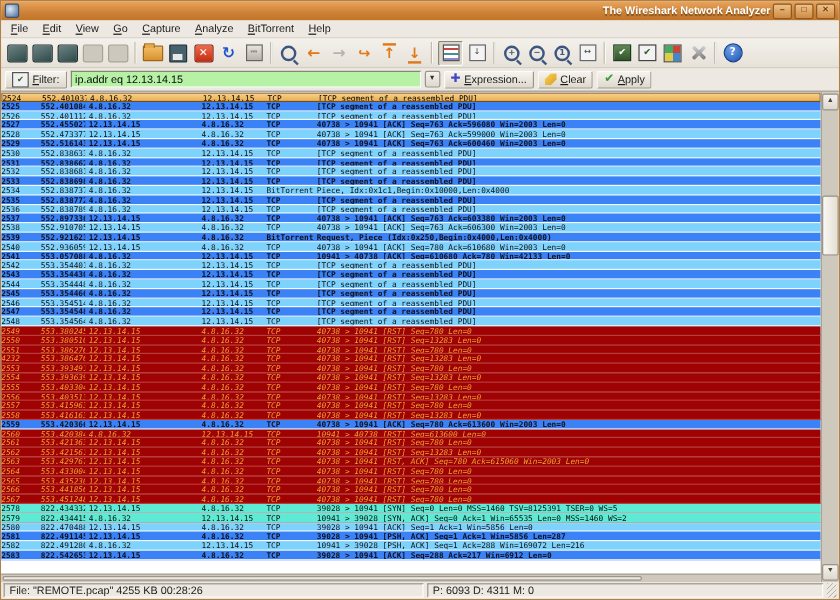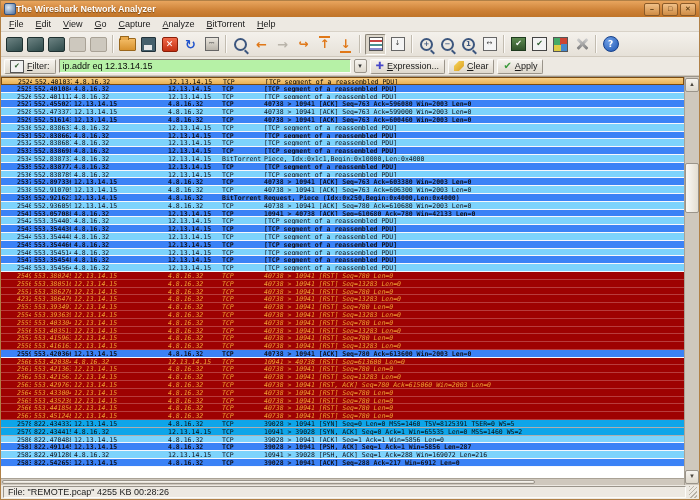--- a/index.html
+++ b/index.html
@@ -5,21 +5,21 @@
   html,body{margin:0;padding:0;}
   body{width:700px;height:500px;overflow:hidden;background:#ede9e2;
        font-family:"Liberation Sans","DejaVu Sans",sans-serif;-webkit-font-smoothing:none;}
   .win{width:700px;height:500px;display:flex;flex-direction:column;border:1px solid #b08046;box-sizing:border-box;}
 
   
   .titlebar{height:16px;flex:none;background:linear-gradient(#e8a55e,#cd8136 60%,#c07428);
             display:flex;align-items:center;padding:0 3px;box-sizing:border-box;}
   .appicon{width:10px;height:10px;border-radius:2px;flex:none;
            background:radial-gradient(circle at 35% 35%,#dce9f5,#4a6c9b);border:1px solid #35527c;}
-  .title{flex:1;text-align:left;color:#fff;font-size:9px;font-weight:bold;
+  .title{flex:1;text-align:right;color:#fff;font-size:9px;font-weight:bold;
          text-shadow:0 1px 1px #7a4a16;line-height:16px;}
   .winbtn{width:14px;height:11px;flex:none;margin-left:2px;border:1px solid #8a5a28;border-radius:2px;
           background:linear-gradient(#f0c088,#cf8c44);color:#4a2e08;font-size:7px;line-height:9px;
           text-align:center;font-weight:bold;}
 
   
   .menubar{height:14px;flex:none;display:flex;align-items:center;padding:0 2px;
            background:#ede9e2;border-bottom:1px solid #d8d2c8;font-size:9px;color:#1a1a1a;}
   .menu-item{display:inline-block;padding:12px 6px;line-height:13px;}
   .menu-item::first-letter{text-decoration:underline;}
@@ -90,26 +90,26 @@
   .listwrap{flex:1;display:flex;border-top:1px solid #9a948a;background:#fff;min-height:0;}
   .listcol{flex:1;display:flex;flex-direction:column;min-width:0;}
   .hdr{height:12px;flex:none;display:flex;background:linear-gradient(#f6f3ee,#ddd6ca);
        border-bottom:1px solid #a9a296;font-size:8px;color:#1a1a1a;}
   .hc{box-sizing:border-box;border-right:1px solid #b8b2a6;border-left:1px solid #fbf9f6;
       padding:0 0 0 3px;line-height:12px;overflow:hidden;white-space:nowrap;flex:none;}
   .rows{flex:1;overflow:hidden;background:#fff;}
   .prow{display:flex;height:7.8px;line-height:7.6px;font:6.5px "DejaVu Sans Mono",monospace;
         white-space:nowrap;overflow:hidden;box-sizing:border-box;}
   .pc{overflow:hidden;flex:none;padding-left:3px;box-sizing:border-box;}
-  .c-no{width:30px;text-align:left;padding-left:16px;padding-right:4px;}
+  .c-no{width:30px;text-align:left;padding-left:0;padding-right:4px;}
   .c-time{width:40px;}.c-src{width:94px;}.c-dst{width:54px;}.c-proto{width:42px;}.c-info{flex:1;}
   .t-normal{background:#7dd3fc;color:#101018;border-bottom:1px solid #f7f7fd;}
   .t-normal.alt{background:#3b82f6;font-weight:bold;}
   .t-bad{background:#9e0202;color:#efa133;border-bottom:1px solid #b83c3c;font-style:italic;}
-  .t-syn{background:#0ea5e9;color:#0c0c0c;border-bottom:1px solid #aeaeae;}
+  .t-syn{background:#5eead4;color:#0c0c0c;border-bottom:1px solid #aeaeae;}
   .t-selected{background:linear-gradient(#f7d089,#eab153);color:#000;
         border:1px solid #7a4a10;}
 
   
   .vscroll{width:14px;flex:none;background:#cfc8bd;border-left:1px solid #a9a296;
            display:flex;flex-direction:column;align-items:center;}
   .sbtn{width:12px;height:12px;margin:1px 0;border:1px solid #9a948a;border-radius:2px;flex:none;
         background:linear-gradient(#f6f3ee,#ded8cc);font-size:6px;color:#4a463e;text-align:center;line-height:11px;}
   .vthumb{width:12px;height:48px;margin-top:70px;border:1px solid #9a948a;border-radius:2px;
         background:linear-gradient(90deg,#fbf9f5,#e4ded2);}
@@ -671,16 +671,17 @@
     </div>
     <div class="vscroll">
       <span class="sbtn">▲</span>
       <span class="vthumb"></span>
       <span class="sbtn" style="margin-top:auto;">▼</span>
     </div>
   </div>
 
   <div class="statusbar">
     <span class="spanel sp-left">File: "REMOTE.pcap" 4255 KB 00:28:26</span>
+    <span class="spanel sp-right">P: 6093 D: 4311 M: 0</span>
     <span class="grip"></span>
   </div>
 
 </div>
 
 </body></html>

